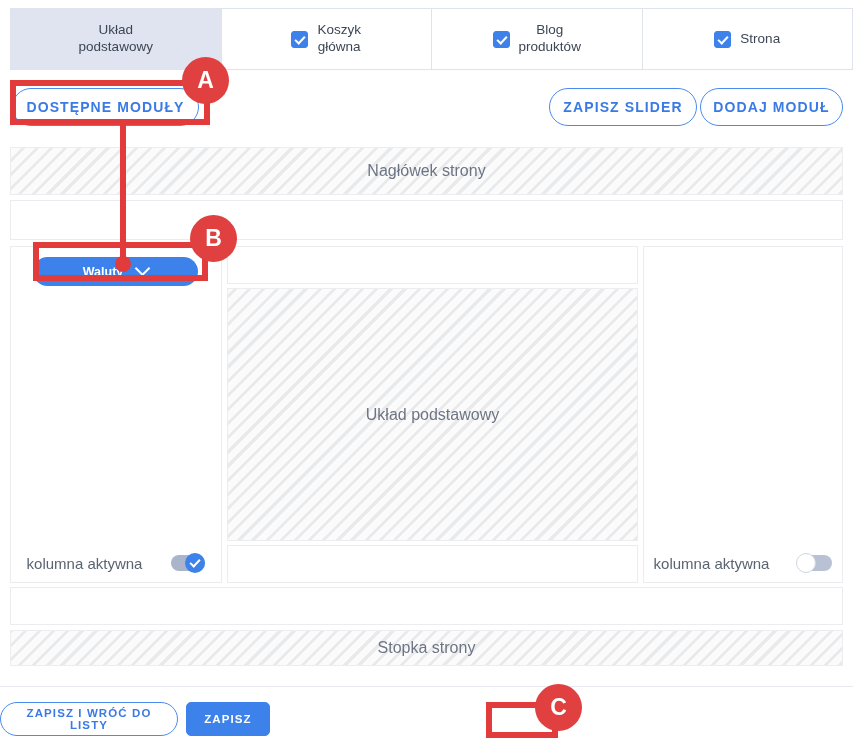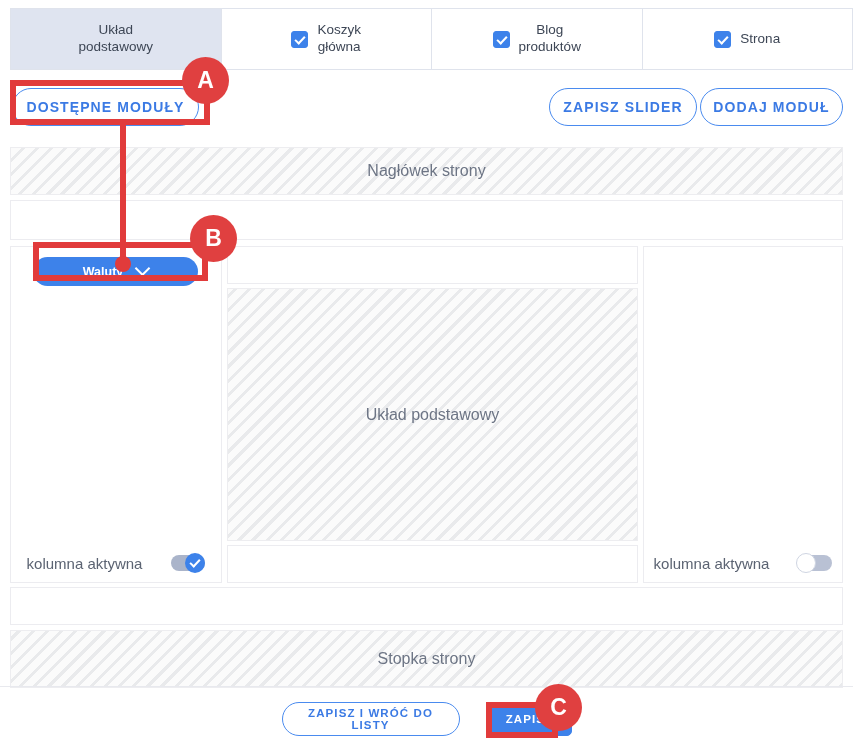--- a/index.html
+++ b/index.html
@@ -111,21 +111,21 @@
     );
     border: 1px solid #ededf0;
     box-sizing: border-box;
     display: flex;
     align-items: center;
     justify-content: center;
     color: #6d7585;
     font-size: 16px;
   }
   .band-header { height: 48px; }
-  .band-footer { height: 58px; }
+  .band-footer { height: 36px; }
   .plainbox {
     border: 1px solid #ececf0;
     background: #ffffff;
     box-sizing: border-box;
   }
   .strip-top { height: 40px; margin-top: 5px; }
   .strip-bot { height: 38px; margin-top: 4px; }
 
   .columns {
     display: flex;
@@ -229,23 +229,22 @@
     position: absolute;
     left: 0; right: 0;
     top: 686px;
     border-top: 1px solid #e8e9ee;
   }
   .bottombar {
     position: absolute;
     left: 0; right: 0;
     top: 702px;
     display: flex;
-    justify-content: center;
-    align-items: center;
-    gap: 28px;
+    align-items: center;
+    gap: 8px;
   }
   #btn-save-back { width: 178px; height: 34px; font-size: 11.5px; }
   #btn-save {
     width: 84px; height: 34px;
     background: #3d82ea;
     border-color: #3d82ea;
     color: #ffffff;
     border-radius: 5px;
     font-size: 11.5px;
   }

